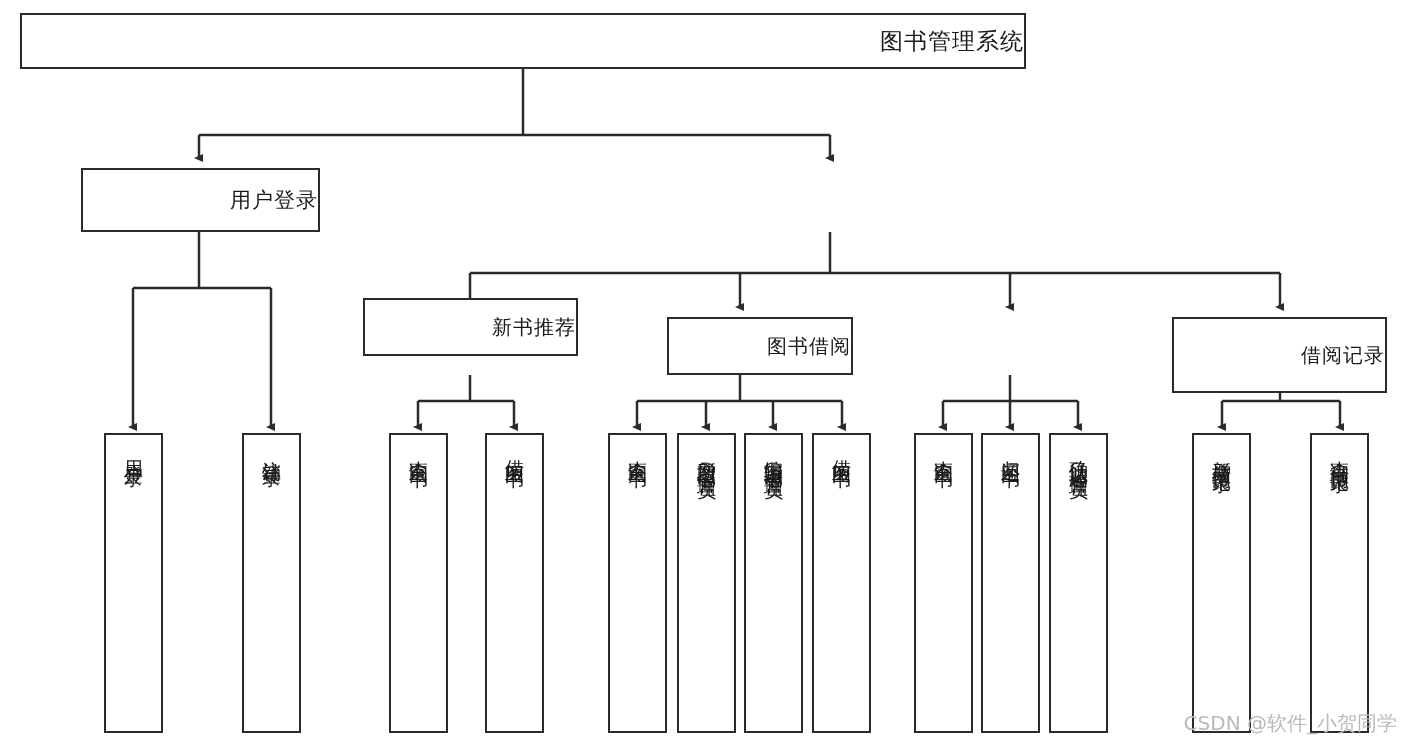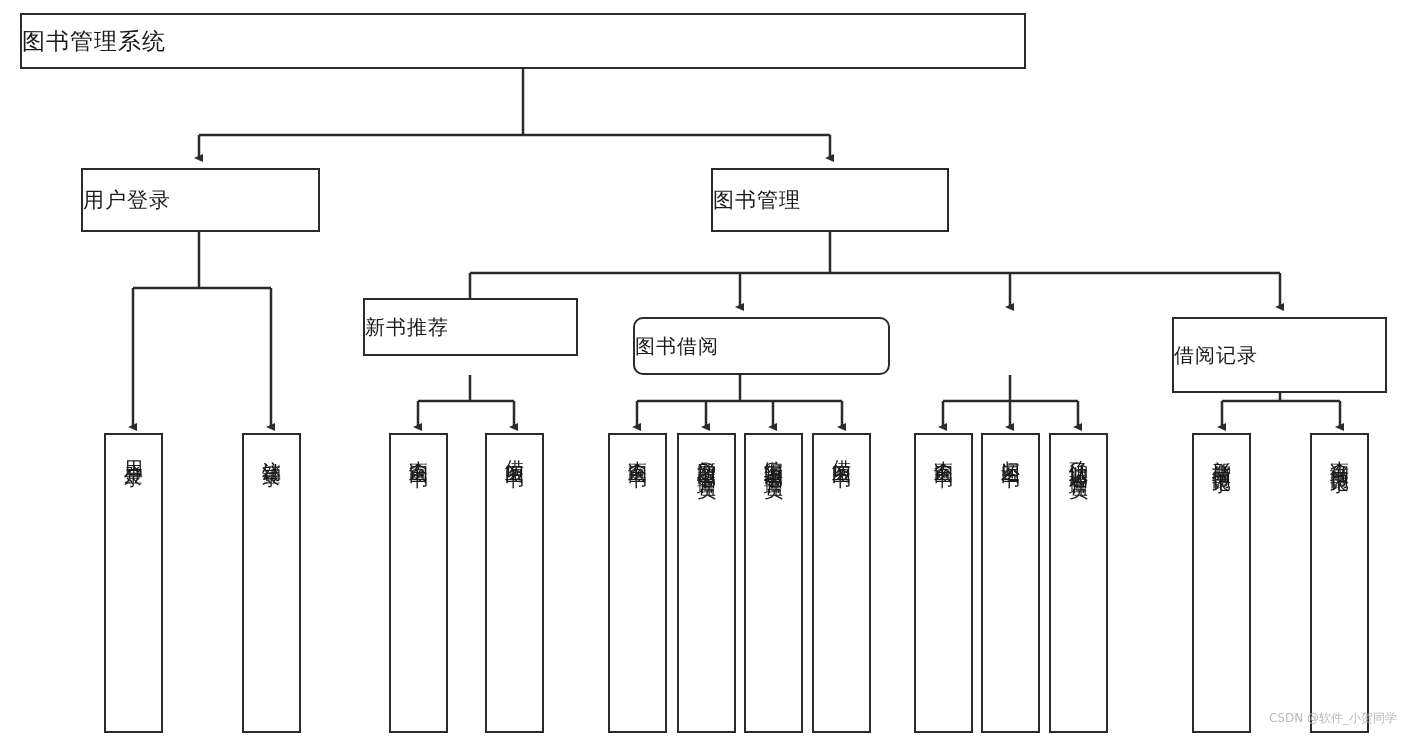--- a/index.html
+++ b/index.html
@@ -20,21 +20,21 @@
     width:1405px;height:747px;
     pointer-events:none;
   }
   .node{
     position:absolute;
     box-sizing:border-box;
     background:#ffffff;
     border:2px solid #2b2b2b;
     display:flex;
     align-items:center;
-    justify-content:flex-start;
+    justify-content:flex-end;
     color:#1a1a1a;
     z-index:2;
   }
   .node.root{
     font-size:23px;
     letter-spacing:1px;
   }
   .node.lvl2{
     font-size:21px;
     letter-spacing:1px;
@@ -53,22 +53,22 @@
     writing-mode:vertical-rl;
     text-orientation:upright;
     line-height:1.05;
     letter-spacing:3px;
     white-space:nowrap;
     display:block;
   }
   #watermark{
     position:absolute;
     right:8px;
-    bottom:20px;
-    font-size:12px;
+    bottom:10px;
+    font-size:20px;
     color:#b9b9b9;
     z-index:5;
     white-space:nowrap;
     letter-spacing:0px;
   }
 </style>
 </head>
 <body>
 
 <div id="diagram">
@@ -123,28 +123,25 @@
     </g>
   </svg>
 
   <div class="node root" style="left:20px;top:13px;width:1006px;height:56px;">
     <span>图书管理系统</span>
   </div>
 
   <div class="node lvl2" style="left:81px;top:168px;width:239px;height:64px;">
     <span>用户登录</span>
   </div>
-  <div class="node lvl2" style="left:711px;top:168px;width:238px;height:64px;">
-    <span>图书管理</span>
-  </div>
 
   <div class="node lvl3" style="left:363px;top:298px;width:215px;height:58px;">
     <span>新书推荐</span>
   </div>
-  <div class="node lvl3" style="left:633px;top:317px;width:257px;height:58px;border-radius:10px;">
+  <div class="node lvl3" style="left:667px;top:317px;width:186px;height:58px;">
     <span>图书借阅</span>
   </div>
   <div class="node lvl3" style="left:1172px;top:317px;width:215px;height:76px;">
     <span>借阅记录</span>
   </div>
 
   <div class="node leaf" style="left:104px;top:433px;width:59px;height:300px;">
     <span class="vtext">用户登录</span>
   </div>
   <div class="node leaf" style="left:242px;top:433px;width:59px;height:300px;">

